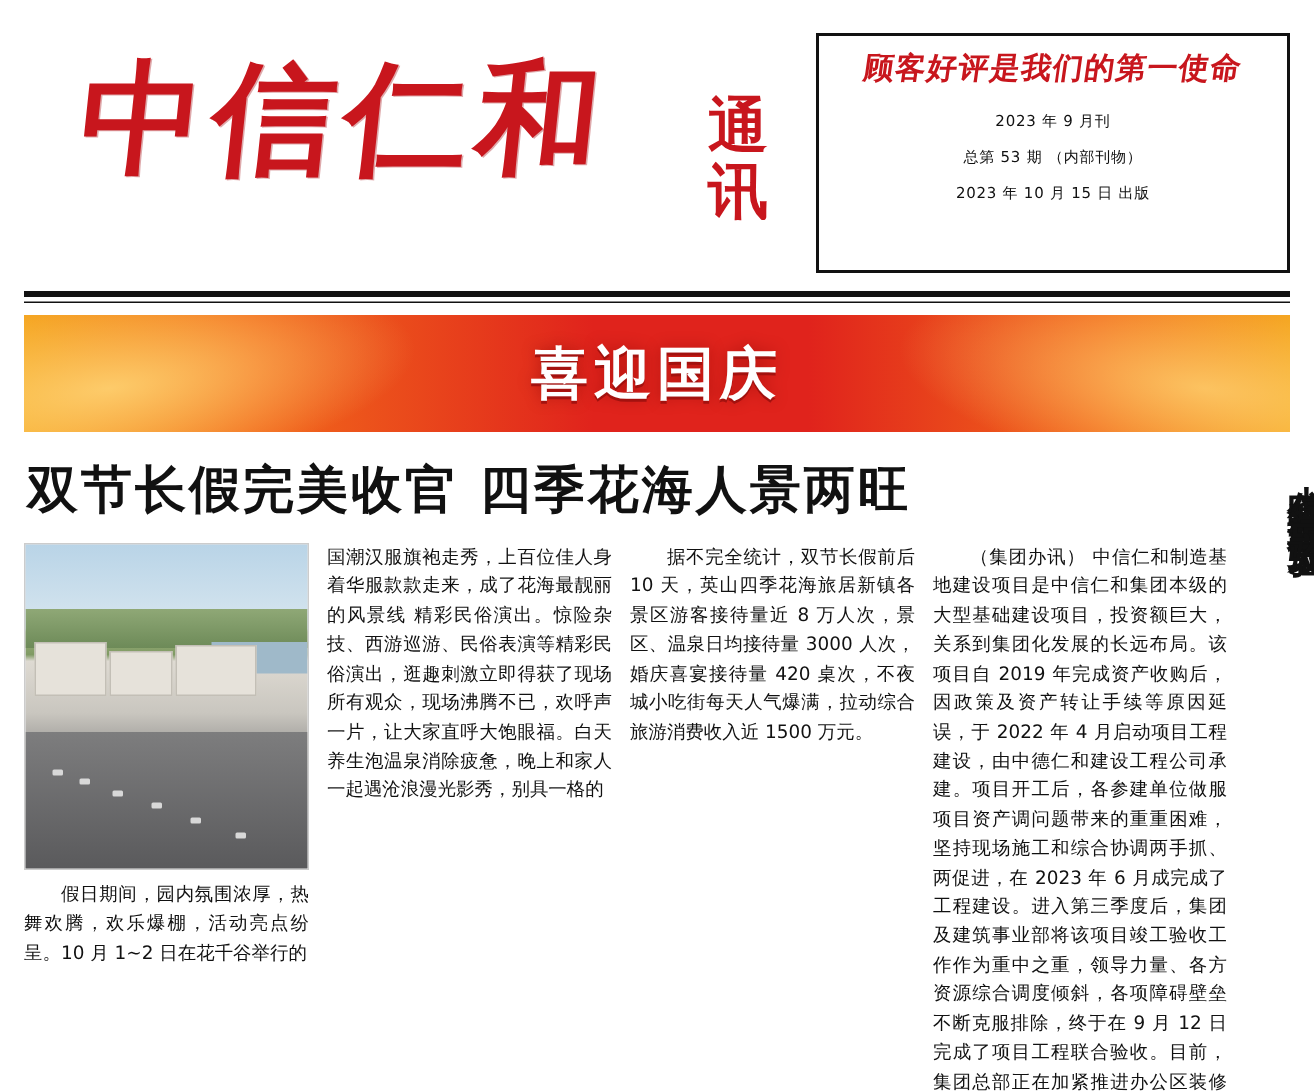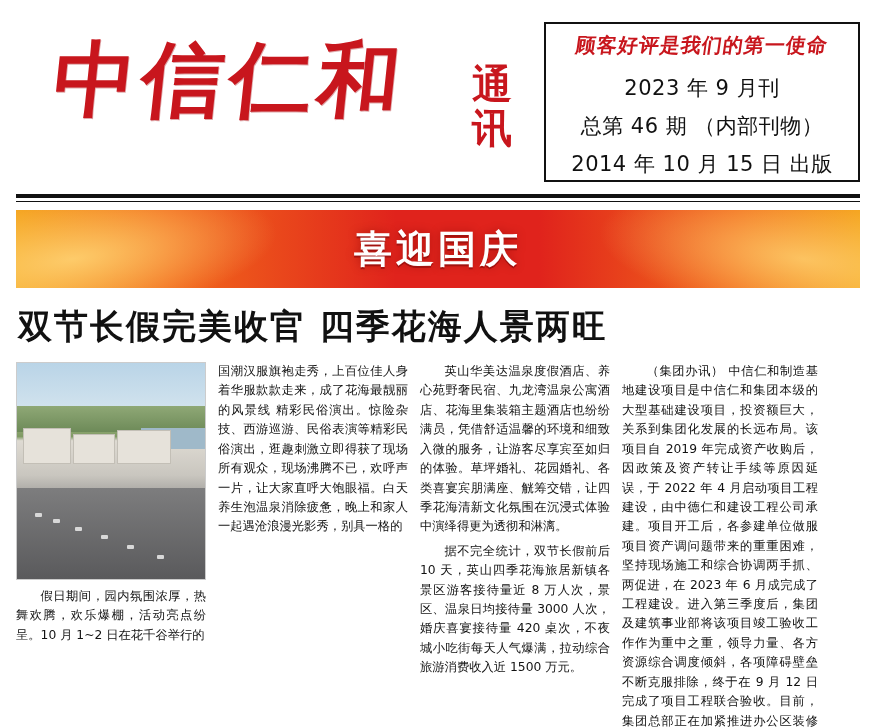--- a/index.html
+++ b/index.html
@@ -37,21 +37,21 @@
     height:160px;box-sizing:border-box;
     display:flex;flex-direction:column;align-items:center;
     padding-top:8px;
   }
   .slogan{
     font-family:"DejaVu Serif","Liberation Serif",serif;
     color:#c8161d;font-size:20px;font-weight:bold;letter-spacing:1px;
     transform:skewX(-8deg);
     margin-bottom:10px;
   }
-  .info-line{font-size:21px;color:#111;margin:5px 0;letter-spacing:.5px;}
+  .info-line{font-size:10px;color:#111;margin:5px 0;letter-spacing:.5px;}
   .info-line.big{font-size:16px;}
 
   .rule-thick{height:4px;background:#111;margin:4px 0 0 0;}
   .rule-thin{height:1px;background:#111;margin:3px 0 0 0;}
 
   
   .banner{
     margin-top:8px;height:78px;position:relative;overflow:hidden;
     background:linear-gradient(90deg,#f4a21a 0%,#f26a1b 18%,#e0231c 45%,#e0231c 62%,#f26a1b 85%,#f4a21a 100%);
     display:flex;align-items:center;justify-content:center;
@@ -68,21 +68,21 @@
   }
   .banner-text{
     position:relative;z-index:2;
     font-family:"DejaVu Serif","Liberation Serif",serif;
     font-weight:bold;color:#fff;font-size:38px;letter-spacing:4px;
     text-shadow:0 2px 0 #a3120f,0 0 10px rgba(120,0,0,.45);
     display:flex;gap:56px;
   }
 
   
-  .content{display:flex;margin-top:14px;height:400px;flex-direction:column;}
+  .content{display:flex;margin-top:14px;height:400px;}
   .cols{flex:1 1 auto;display:block;}
   .headline{
     font-family:"DejaVu Serif","Liberation Serif",serif;
     font-size:34px;font-weight:bold;letter-spacing:2px;color:#111;
     margin:2px 0 12px 2px;
   }
   .body-cols{display:flex;gap:12px;}
   .col{width:190px;font-size:12.3px;line-height:1.58;text-align:justify;color:#111;}
   .col.wide{width:196px;}
   .photo{
@@ -120,22 +120,22 @@
       <div class="logo-main">中信仁和</div>
       <div class="logo-sub">
         <span>通</span>
         <span>讯</span>
       </div>
     </div>
 
     <div class="info-box">
       <div class="slogan">顾客好评是我们的第一使命</div>
       <div class="info-line">2023 年 9 月刊</div>
-      <div class="info-line">总第 46 期    （内部刊物）</div>
-      <div class="info-line">2014 年 10 月 15 日 出版</div>
+      <div class="info-line">总第 53 期    （内部刊物）</div>
+      <div class="info-line">2023 年 10 月 15 日 出版</div>
     </div>
   </div>
 
   <div class="rule-thick"></div>
   <div class="rule-thin"></div>
 
   <div class="banner">
     <div class="banner-text">
       <span>喜迎国庆</span>
     </div>
@@ -164,21 +164,20 @@
             <div class="car" style="left:140px;bottom:20px;"></div>
           </div>
           <p>假日期间，园内氛围浓厚，热舞欢腾，欢乐爆棚，活动亮点纷呈。10 月 1~2 日在花千谷举行的</p>
         </div>
 
         <div class="col">
           <p class="noind">国潮汉服旗袍走秀，上百位佳人身着华服款款走来，成了花海最靓丽的风景线  精彩民俗演出。惊险杂技、西游巡游、民俗表演等精彩民俗演出，逛趣刺激立即得获了现场所有观众，现场沸腾不已，欢呼声一片，让大家直呼大饱眼福。白天养生泡温泉消除疲惫，晚上和家人一起遇沧浪漫光影秀，别具一格的</p>
         </div>
 
         <div class="col">
-          <p>英山华美达温泉度假酒店、养心苑野奢民宿、九龙湾温泉公寓酒店、花海里集装箱主题酒店也纷纷满员，凭借舒适温馨的环境和细致入微的服务，让游客尽享宾至如归的体验。草坪婚礼、花园婚礼、各类喜宴宾朋满座、觥筹交错，让四季花海清新文化氛围在沉浸式体验中演绎得更为透彻和淋漓。</p>
           <p>据不完全统计，双节长假前后 10 天，英山四季花海旅居新镇各景区游客接待量近 8 万人次，景区、温泉日均接待量 3000 人次，婚庆喜宴接待量 420 桌次，不夜城小吃街每天人气爆满，拉动综合旅游消费收入近 1500 万元。</p>
         </div>
 
         <div class="col wide">
           <p>（集团办讯）  中信仁和制造基地建设项目是中信仁和集团本级的大型基础建设项目，投资额巨大，关系到集团化发展的长远布局。该项目自 2019 年完成资产收购后，因政策及资产转让手续等原因延误，于 2022 年 4 月启动项目工程建设，由中德仁和建设工程公司承建。项目开工后，各参建单位做服项目资产调问题带来的重重困难，坚持现场施工和综合协调两手抓、两促进，在 2023 年 6 月成完成了工程建设。进入第三季度后，集团及建筑事业部将该项目竣工验收工作作为重中之重，领导力量、各方资源综合调度倾斜，各项障碍壁垒不断克服排除，终于在 9 月 12 日完成了项目工程联合验收。目前，集团总部正在加紧推进办公区装修设计及施工准备，力争早日为新总部入驻打好基础条件。</p>
 
         </div>
 
       </div>
     </div>

